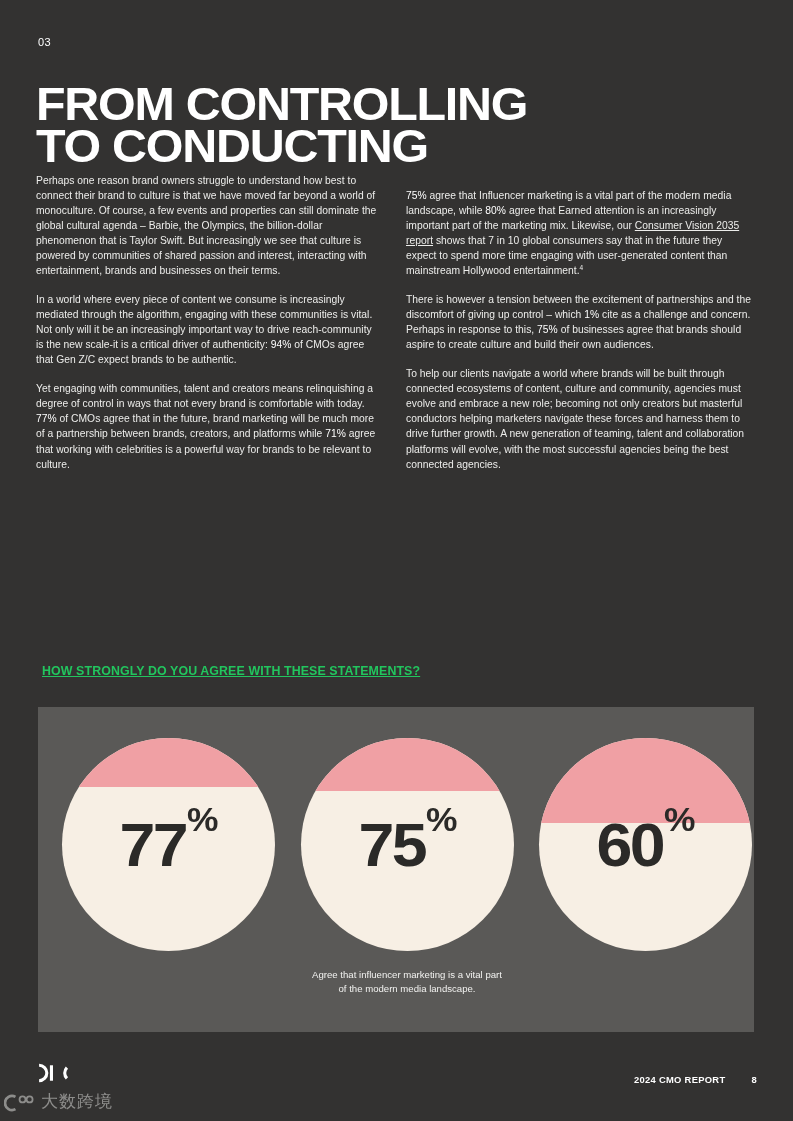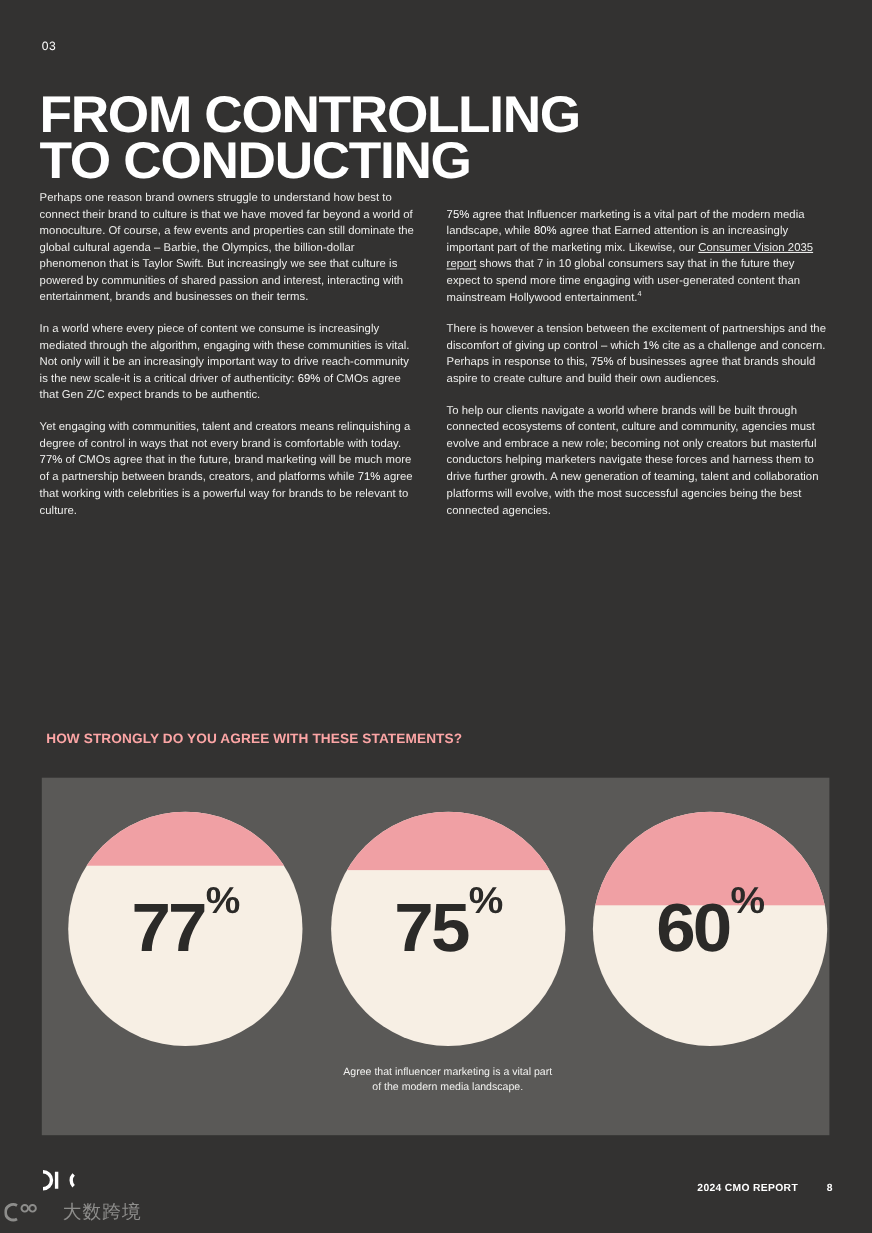--- a/index.html
+++ b/index.html
@@ -81,22 +81,23 @@
     vertical-align: super;
   }
 
   
   .chart-heading {
     position: absolute;
     left: 42px;
     top: 664px;
     font-size: 12.4px;
     font-weight: bold;
-    color: #fca5a5;
+    color: #22c55e;
     letter-spacing: 0.1px;
+    text-decoration: underline;
   }
   .chart-panel {
     position: absolute;
     left: 38px;
     top: 707px;
     width: 716px;
     height: 325px;
     background: #5a5957;
   }
   .charts-row {
@@ -182,22 +183,22 @@
     color: #ffffff;
     letter-spacing: 0.3px;
   }
 
   
   .watermark {
     position: absolute;
     left: 4px;
     top: 1090px;
     display: flex;
-    align-items: center;
-    gap: 23px;
+    align-items: flex-end;
+    gap: 7px;
     opacity: 0.55;
   }
   .watermark .wm-text {
     font-size: 17px;
     color: #d8d8d6;
     letter-spacing: 1px;
   }
 </style>
 </head>
 <body>
@@ -207,21 +208,21 @@
   <div class="section-number">03</div>
 
   <h1 class="page-title">
     <span class="tl">FROM CONTROLLING</span>
     <span class="tl">TO CONDUCTING</span>
   </h1>
 
   <div class="columns">
     <div class="col" id="left-column">
         <p><span>Perhaps one reason brand owners struggle to understand how best to connect their brand to culture is that we have moved far beyond a world of monoculture. Of course, a few events and properties can still dominate the global cultural agenda – Barbie, the Olympics, the billion-dollar phenomenon that is Taylor Swift. But increasingly we see that culture is powered by communities of shared passion and interest, interacting with entertainment, brands and businesses on their terms.</span></p>
-        <p><span>In a world where every piece of content we consume is increasingly mediated through the algorithm, engaging with these communities is vital. Not only will it be an increasingly important way to drive reach-community is the new scale-it is a critical driver of authenticity: </span><b>69%</b><span> of CMOs agree that Gen Z/C expect brands to be authentic.</span></p>
+        <p><span>In a world where every piece of content we consume is increasingly mediated through the algorithm, engaging with these communities is vital. Not only will it be an increasingly important way to drive reach-community is the new scale-it is a critical driver of authenticity: </span><b>94%</b><span> of CMOs agree that Gen Z/C expect brands to be authentic.</span></p>
         <p><span>Yet engaging with communities, talent and creators means relinquishing a degree of control in ways that not every brand is comfortable with today. </span><b>77%</b><span> of CMOs agree that in the future, brand marketing will be much more of a partnership between brands, creators, and platforms while </span><b>71%</b><span> agree that working with celebrities is a powerful way for brands to be relevant to culture.</span></p>
       </div>
     <div class="col" id="right-column">
         <p><b>75%</b><span> agree that Influencer marketing is a vital part of the modern media landscape, while </span><b>80%</b><span> agree that Earned attention is an increasingly important part of the marketing mix. Likewise, our </span><a class="lnk" href="#">Consumer Vision 2035 report</a><span> shows that 7 in 10 global consumers say that in the future they expect to spend more time engaging with user-generated content than mainstream Hollywood entertainment.</span><sup>4</sup></p>
         <p><span>There is however a tension between the excitement of partnerships and the discomfort of giving up control – which </span><b>1%</b><span> cite as a challenge and concern. Perhaps in response to this, </span><b>75%</b><span> of businesses agree that brands should aspire to create culture and build their own audiences.</span></p>
         <p><span>To help our clients navigate a world where brands will be built through connected ecosystems of content, culture and community, agencies must evolve and embrace a new role; becoming not only creators but masterful conductors helping marketers navigate these forces and harness them to drive further growth. A new generation of teaming, talent and collaboration platforms will evolve, with the most successful agencies being the best connected agencies.</span></p>
       </div>
   </div>
 
   <div class="chart-heading">HOW STRONGLY DO YOU AGREE WITH THESE STATEMENTS?</div>

